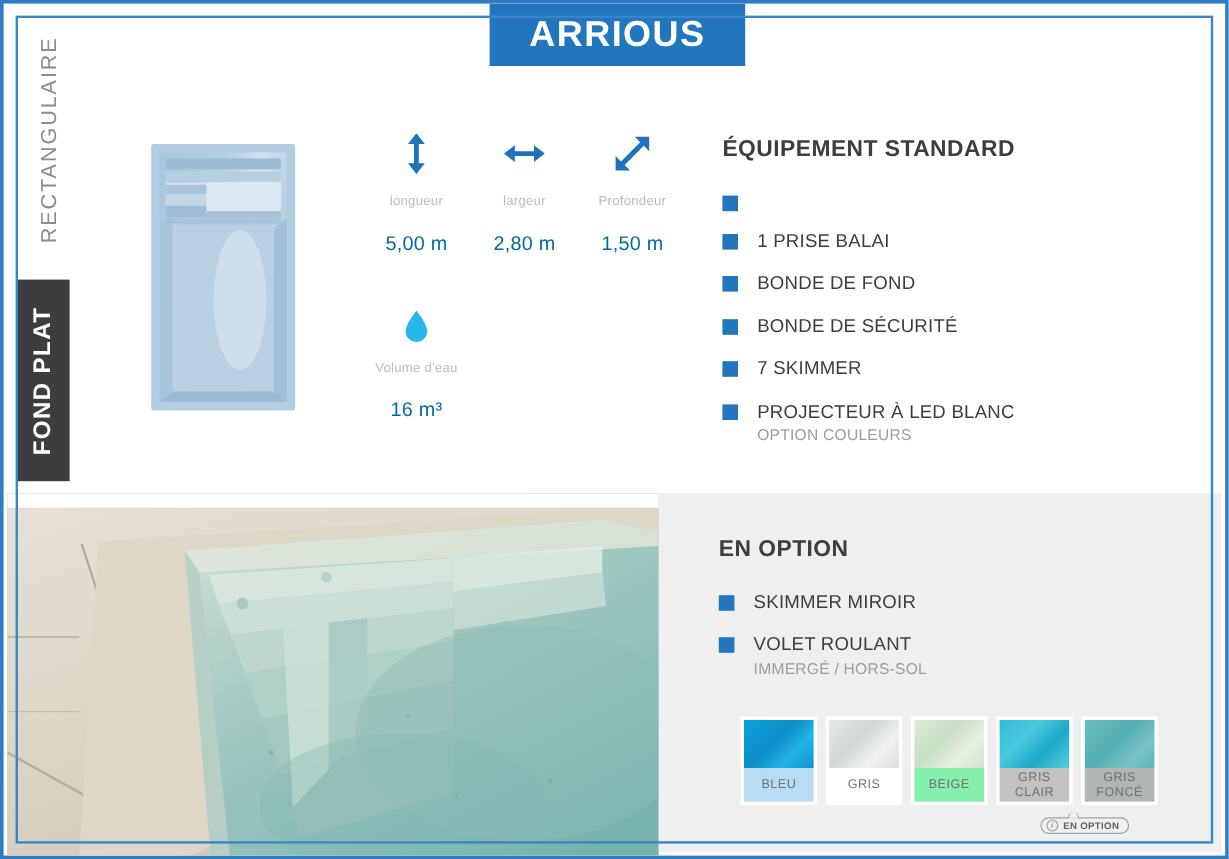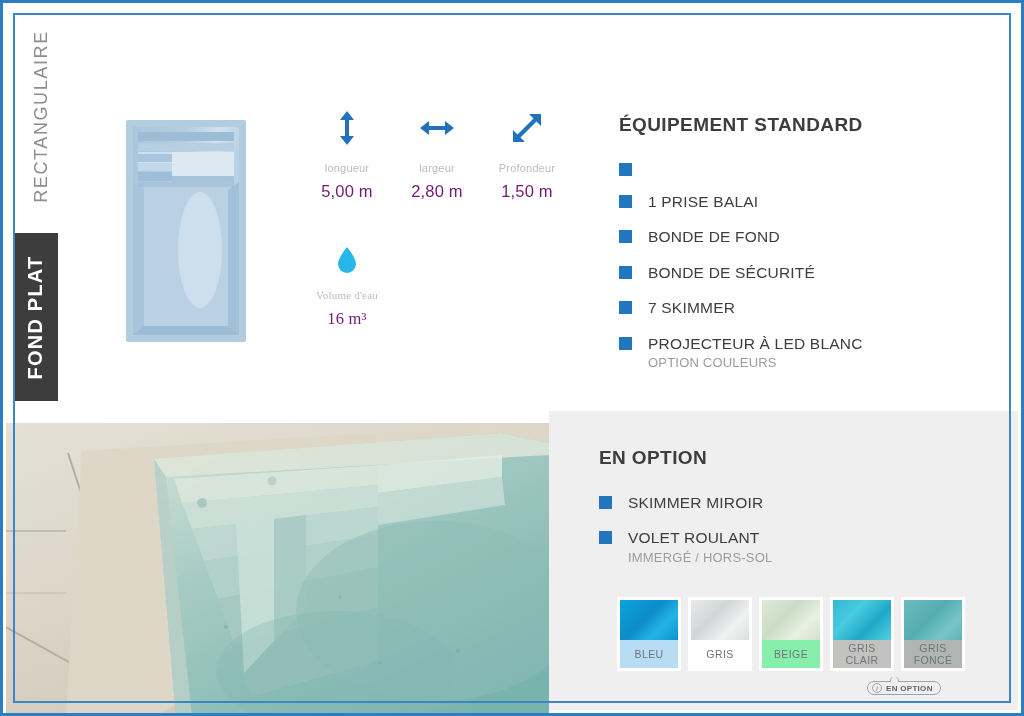--- a/index.html
+++ b/index.html
@@ -93,29 +93,29 @@
     width: 270px;
   }
   .spec-row { display: flex; }
   .spec-cell { width: 90px; text-align: center; }
   .spec-icon { height: 44px; display:flex; align-items:center; justify-content:center; }
   .spec-icon svg { display:block; }
   .spec-label {
     font-size: 11px; color: #b9bcbe; margin-top: 12px; letter-spacing: .2px;
   }
   .spec-value {
-    font-size: 16.5px; color: #701a75; margin-top: 8px; letter-spacing: .2px;
-  }
-  .spec-volume { margin-top: 42px; width: 90px; text-align:center;font-family:Liberation Serif, serif; }
+    font-size: 16.5px; color: #0369a1; margin-top: 20px; letter-spacing: .2px;
+  }
+  .spec-volume { margin-top: 42px; width: 90px; text-align:center; }
   .spec-volume .spec-icon { height: 34px; }
 
   
   .equip {
     position: absolute;
-    left: 613px; top: 108px;
+    left: 596px; top: 108px;
     width: 400px;
   }
   .section-title {
     font-size: 19px; font-weight: bold; color: #3d3d3d;
     letter-spacing: .4px; margin-bottom: 24px;
   }
   .bullet-row {
     display: flex; align-items: flex-start;
     margin-bottom: 16px;
   }
@@ -325,20 +325,23 @@
         </span>
       </div>
     </div>
 
   </div>
 
   <div class="vlabel-flat">
     <span>FOND PLAT</span>
   </div>
 
+  <div class="title-banner">
+    <span>ARRIOUS</span>
+  </div>
 
   <div class="photo">
     <svg viewBox="0 0 543 305" preserveAspectRatio="none" xmlns="http://www.w3.org/2000/svg">
       <defs>
         <linearGradient id="deck" x1="0" y1="0" x2="0.6" y2="1">
           <stop offset="0%" stop-color="#e6e0d6"></stop>
           <stop offset="50%" stop-color="#ddd5c8"></stop>
           <stop offset="100%" stop-color="#cfc6b7"></stop>
         </linearGradient>
         <linearGradient id="water" x1="0.1" y1="0" x2="0.8" y2="1">

